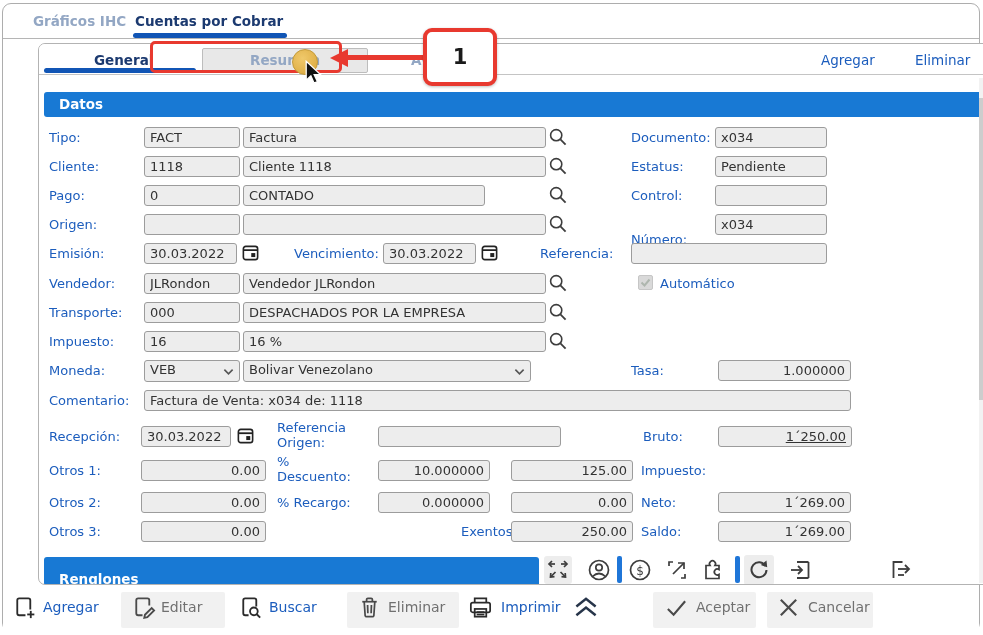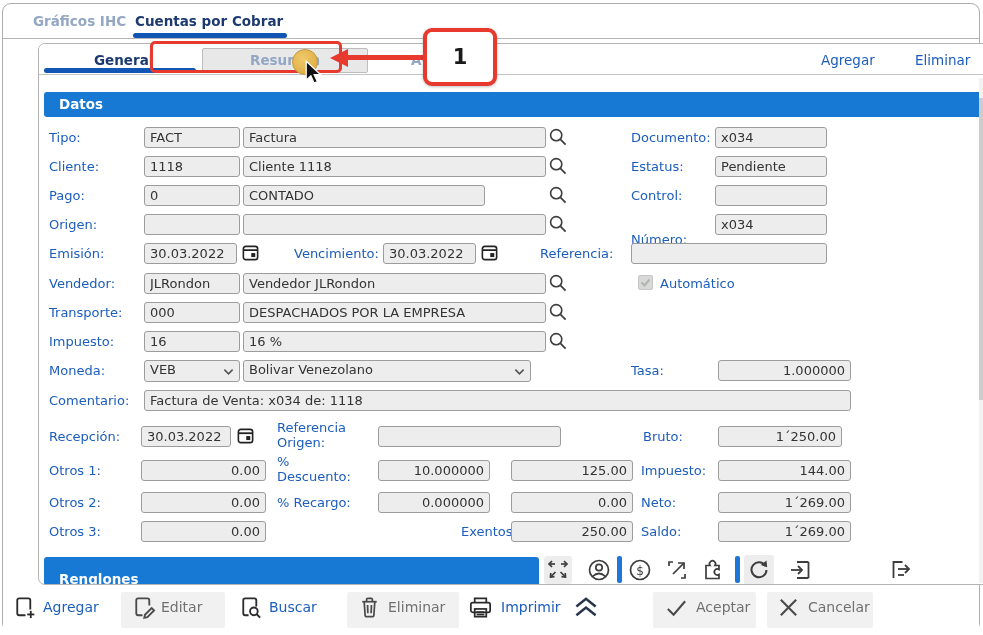--- a/index.html
+++ b/index.html
@@ -176,29 +176,28 @@
       <span class="lbl" style="left:10px; top:385px;">Recepción:</span>
       <input class="fld" style="left: 102px; top: 382px; width: 90px;" readonly="" value="30.03.2022">
       <span class="ic" style="left:197px; top:382px;"><svg width="19" height="19" viewBox="0 0 20 20">
             <rect x="2.5" y="3.5" width="15" height="14" rx="2.5" fill="none" stroke="#222" stroke-width="1.7"></rect>
             <line x1="2.5" y1="7.6" x2="17.5" y2="7.6" stroke="#222" stroke-width="1.9"></line>
             <rect x="10.8" y="10.6" width="4.2" height="4.2" fill="#222"></rect>
           </svg></span>
       <span class="lbl" style="left:238px; top:376px; width:96px;">Referencia Origen:</span>
       <input class="fld" style="left: 339px; top: 382px; width: 183px;" readonly="" value="">
       <span class="lbl" style="left:604px; top:385px;">Bruto:</span>
-      <input class="fld num" style="left: 679px; top: 382px; width: 124px;" readonly="" value="1´250.00">
+      <input class="fld num" style="left: 679px; top: 382px; width: 134px; text-decoration: underline;" readonly="" value="1´250.00">
 
       <span class="lbl" style="left:10px; top:419px;">Otros 1:</span>
       <input class="fld num" style="left: 102px; top: 416px; width: 125px;" readonly="" value="0.00">
       <span class="lbl" style="left:238px; top:410px; width:90px;">% Descuento:</span>
       <input class="fld num" style="left: 339px; top: 416px; width: 112px;" readonly="" value="10.000000">
       <input class="fld num" style="left: 472px; top: 416px; width: 122px;" readonly="" value="125.00">
       <span class="lbl" style="left:602px; top:419px;">Impuesto:</span>
-      <input class="fld num" style="left: 679px; top: 416px; width: 133px;" readonly="" value="144.00">
 
       <span class="lbl" style="left:10px; top:451px;">Otros 2:</span>
       <input class="fld num" style="left: 102px; top: 448px; width: 125px;" readonly="" value="0.00">
       <span class="lbl" style="left:238px; top:451px;">% Recargo:</span>
       <input class="fld num" style="left: 339px; top: 448px; width: 112px;" readonly="" value="0.000000">
       <input class="fld num" style="left: 472px; top: 448px; width: 122px;" readonly="" value="0.00">
       <span class="lbl" style="left:602px; top:451px;">Neto:</span>
       <input class="fld num" style="left: 679px; top: 448px; width: 133px;" readonly="" value="1´269.00">
 
       <span class="lbl" style="left:10px; top:480px;">Otros 3:</span>

